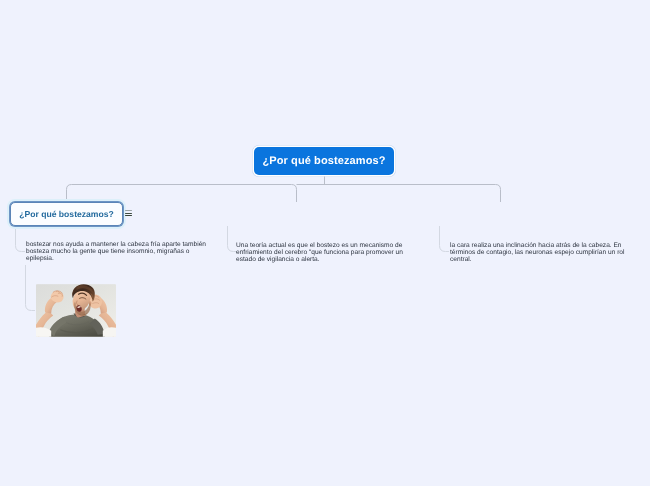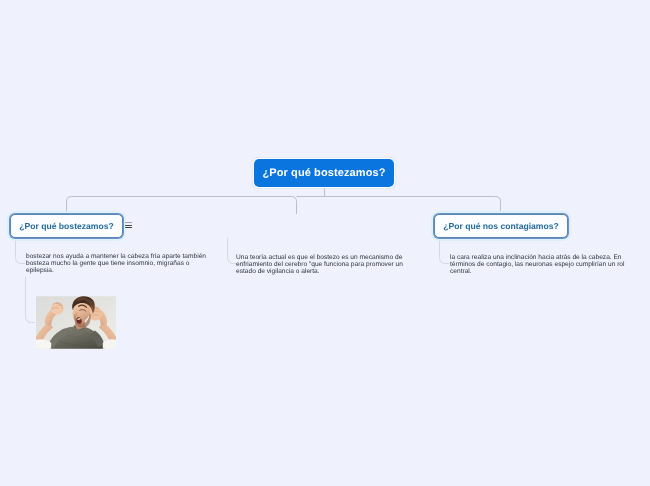--- a/index.html
+++ b/index.html
@@ -1,17 +1,17 @@
 <!DOCTYPE html>
 <html><head>
 <meta charset="utf-8">
 <style>
   html,body{margin:0;padding:0;}
   body{width:650px;height:486px;background:#eff2fd;font-family:"Liberation Sans",sans-serif;overflow:hidden;position:relative;-webkit-font-smoothing:antialiased;text-rendering:geometricPrecision;}
-  .canvas{position:absolute;left:0;top:12px;width:650px;height:462px;}
+  .canvas{position:absolute;left:0;top:0;width:650px;height:462px;}
   svg.conn{position:absolute;left:0;top:0;width:650px;height:486px;pointer-events:none;}
   .root-node{position:absolute;left:254px;top:147px;width:140px;height:28px;background:#0a75de;border-radius:5px;
     display:flex;align-items:center;justify-content:center;color:#fff;font-weight:bold;font-size:11px;
     box-shadow:0 0 0 1.5px #ffffff, 0 0 0 2px rgba(13,90,180,0.18);letter-spacing:0.1px;}
   .child-node{position:absolute;height:22px;background:#fbfdff;border:1px solid #5b85b7;border-radius:5px;
     display:flex;align-items:center;justify-content:center;color:#246b9e;font-weight:bold;font-size:8.6px;
     box-shadow:0 0 0 1px #6d95c4, 0 0 0 3px #ddf0fa;}
   .note{position:absolute;font-size:6.6px;line-height:7.2px;color:#2d3440;}
   .ham{position:absolute;width:6.5px;height:6px;}
   .ham i{display:block;position:absolute;left:0;width:6.5px;height:0.9px;border-radius:0.5px;}
@@ -41,21 +41,20 @@
   </svg>
 
   <div class="root-node">¿Por qué bostezamos?</div>
 
   <div class="child-node" style="left:10px;top:202px;width:111px;">¿Por qué bostezamos?</div>
   <div class="ham" style="left:125px;top:210px;">
       <i></i>
       <i></i>
       <i></i>
     </div>
-  <div class="child-node" style="left:434px;top:202px;width:132px;">¿Por qué nos contagiamos?</div>
 
   <div class="note" style="left:26px;top:241px;width:182px;">bostezar nos ayuda a mantener la cabeza fría aparte también bosteza mucho la gente que tiene insomnio, migrañas o epilepsia.</div>
   <div class="note" style="left:236px;top:242px;width:170px;">Una teoría actual es que el bostezo es un mecanismo de enfriamiento del cerebro "que funciona para promover un estado de vigilancia o alerta.</div>
   <div class="note" style="left:450px;top:242px;width:178px;">la cara realiza una inclinación hacia atrás de la cabeza. En términos de contagio, las neuronas espejo cumplirían un rol central.</div>
 
   <div class="photo">
     <svg viewBox="0 0 79 52">
       <defs>
         <linearGradient id="bgg" x1="0.1" y1="0" x2="0.9" y2="1">
           <stop offset="0" stop-color="#dcdddb"></stop>

